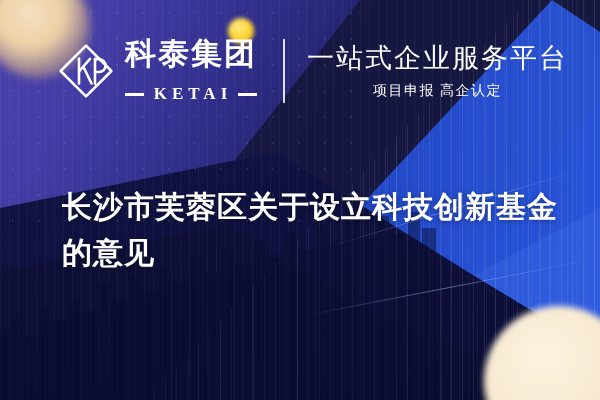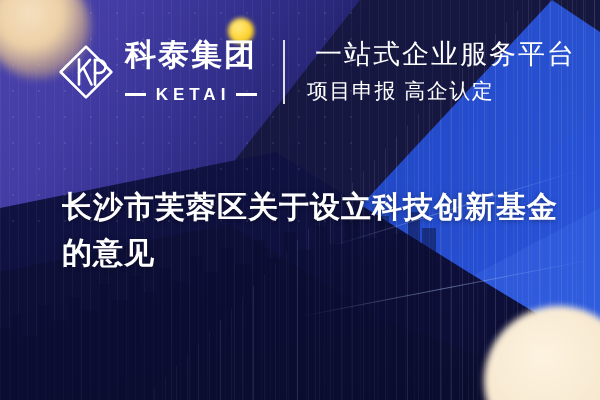--- a/index.html
+++ b/index.html
@@ -5,21 +5,21 @@
   html, body {
     margin: 0;
     padding: 0;
     background: #14143c;
   }
   #banner {
     position: relative;
     width: 600px;
     height: 400px;
     overflow: hidden;
-    font-family: Liberation Sans, sans-serif;
+    font-family: Liberation Serif, serif;
     background: #1b1b52;
   }
 
   
   .bg-base {
     position: absolute;
     inset: 0;
     background: linear-gradient(118deg,
         #4a43ad 0%,
         #433ca4 16%,
@@ -218,28 +218,28 @@
     flex: 0 0 2px;
   }
 
   .tagline { display: flex; flex-direction: column; }
   .tagline-main {
     color: #ffffff;
     font-size: 27px;
     letter-spacing: 2px;
     line-height: 1.2;
     white-space: nowrap;
-    margin-left: 8px;
   }
   .tagline-sub {
     color: #ffffff;
-    font-size: 21px;
+    font-size: 14px;
     letter-spacing: 1.5px;
     margin-top: 7px;
     white-space: nowrap;
+    text-align: center;
   }
 
   .title {
     position: absolute;
     left: 62px;
     top: 148px;
     width: 500px;
     color: #ffffff;
     font-size: 30px;
     font-weight: bold;

